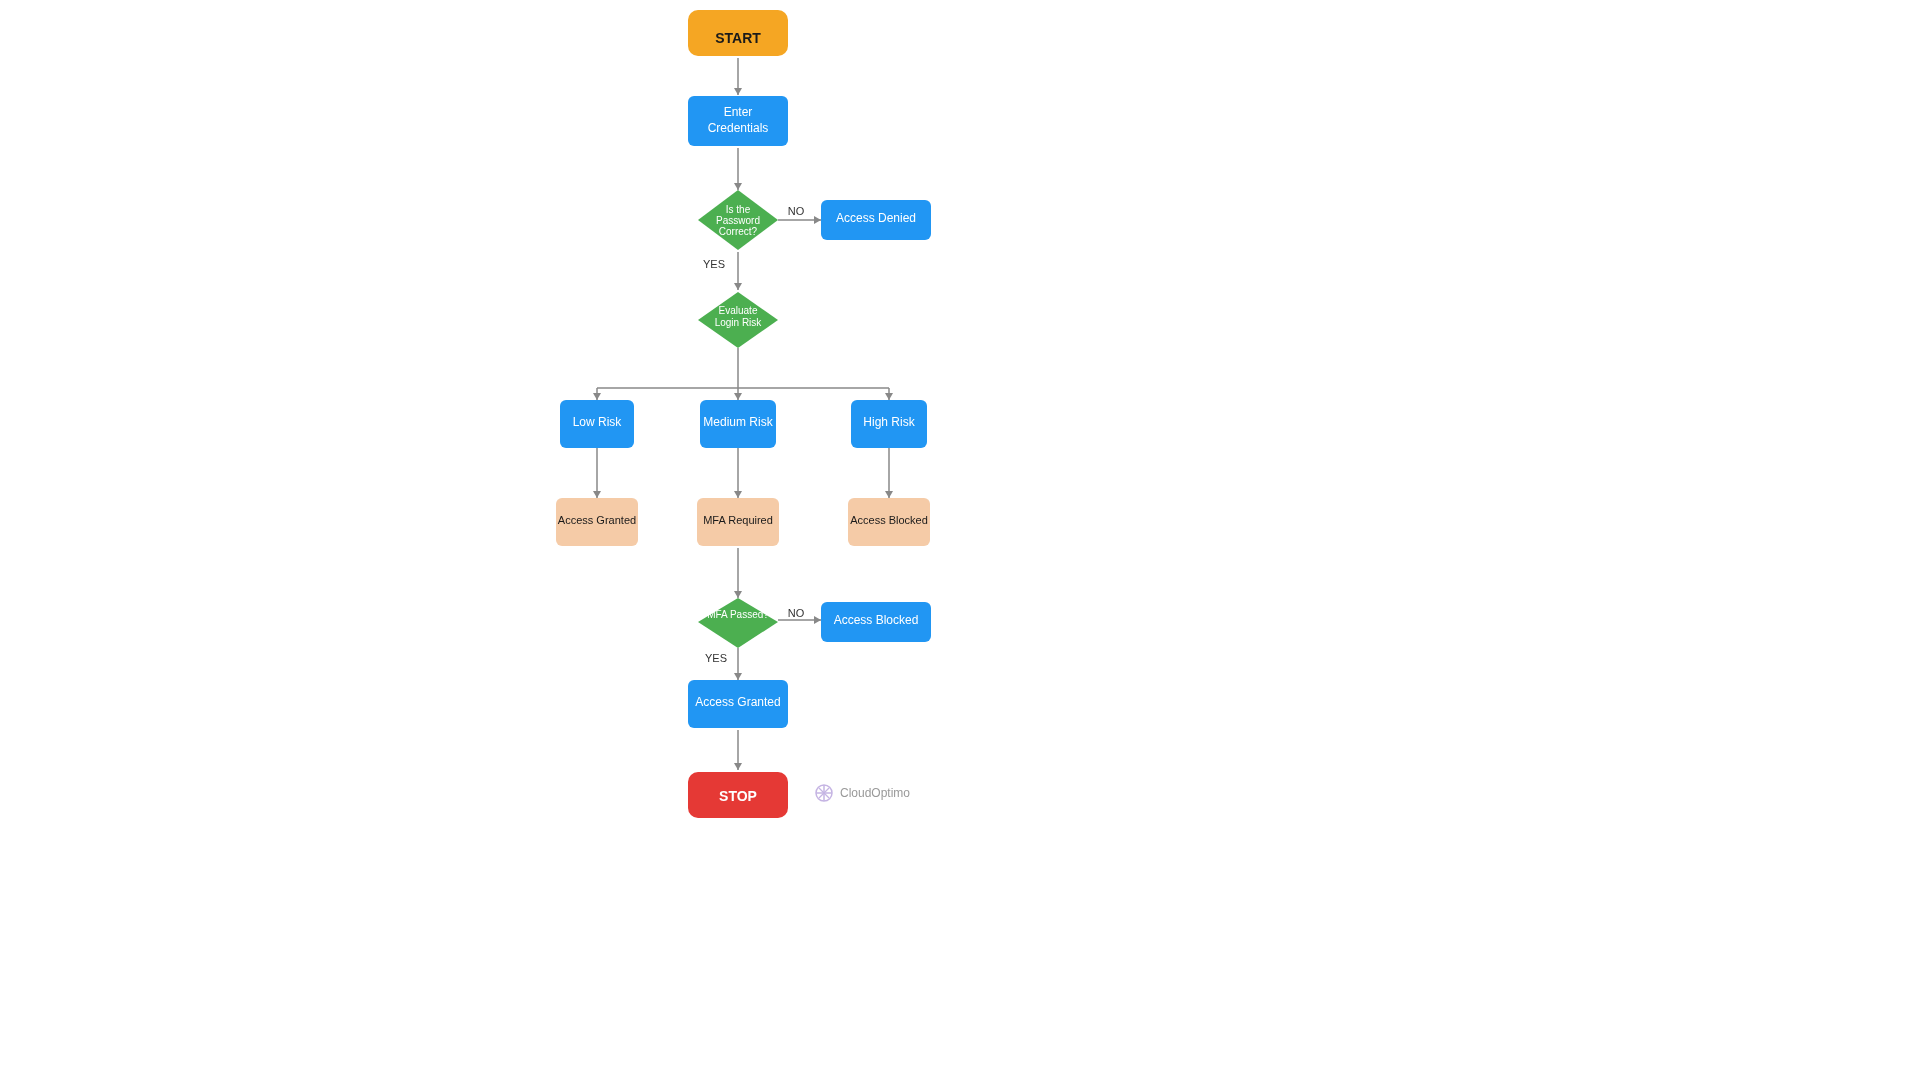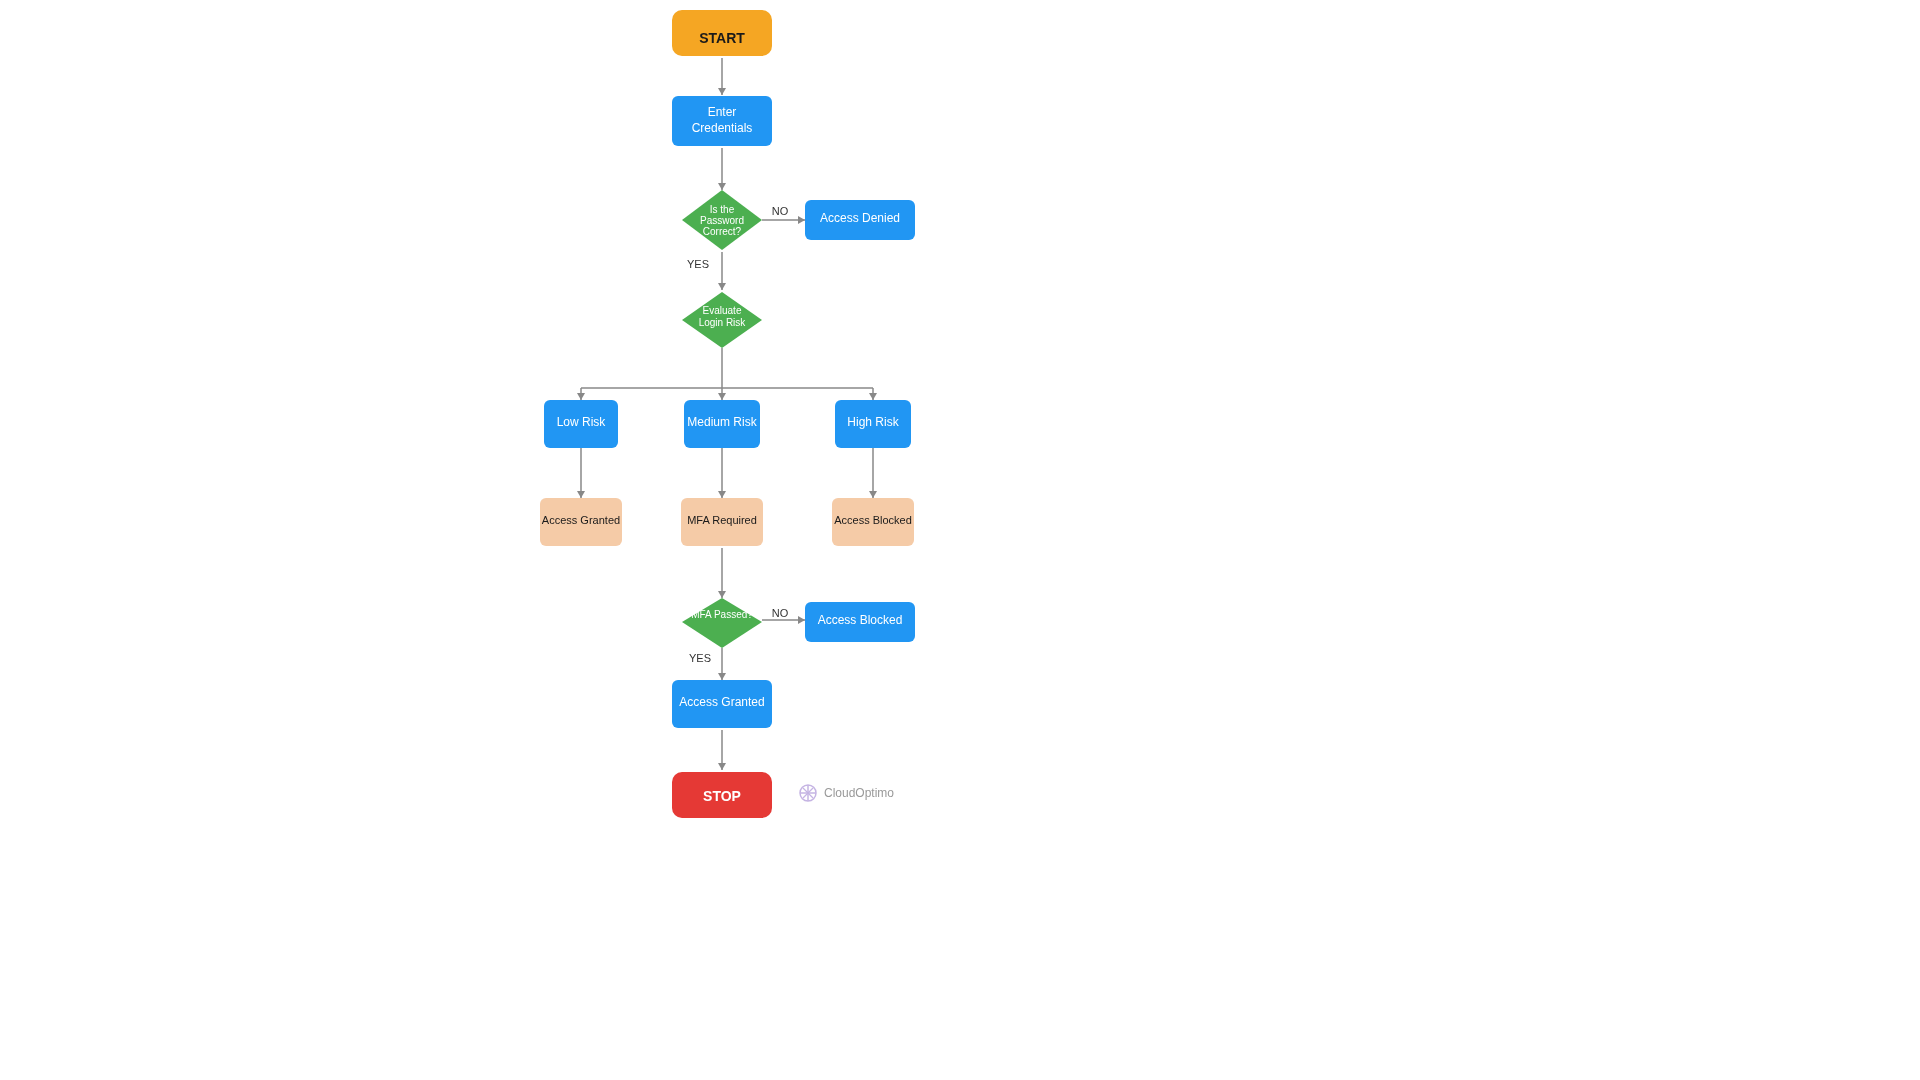--- a/index.html
+++ b/index.html
@@ -6,21 +6,21 @@
     body {
       background: #ffffff;
       font-family: Arial, sans-serif;
       width: 1920px;
       height: 1080px;
       overflow: hidden;
       position: relative;
     }
     .diagram-container {
       position: absolute;
-      top: 0; left: 0;
+      top: 0; left: 16px;
       width: 1601px;
       height: 1080px;
     }
     svg.flowchart {
       position: absolute;
       top: 0; left: 0;
       width: 1920px;
       height: 1080px;
     }
   </style>

